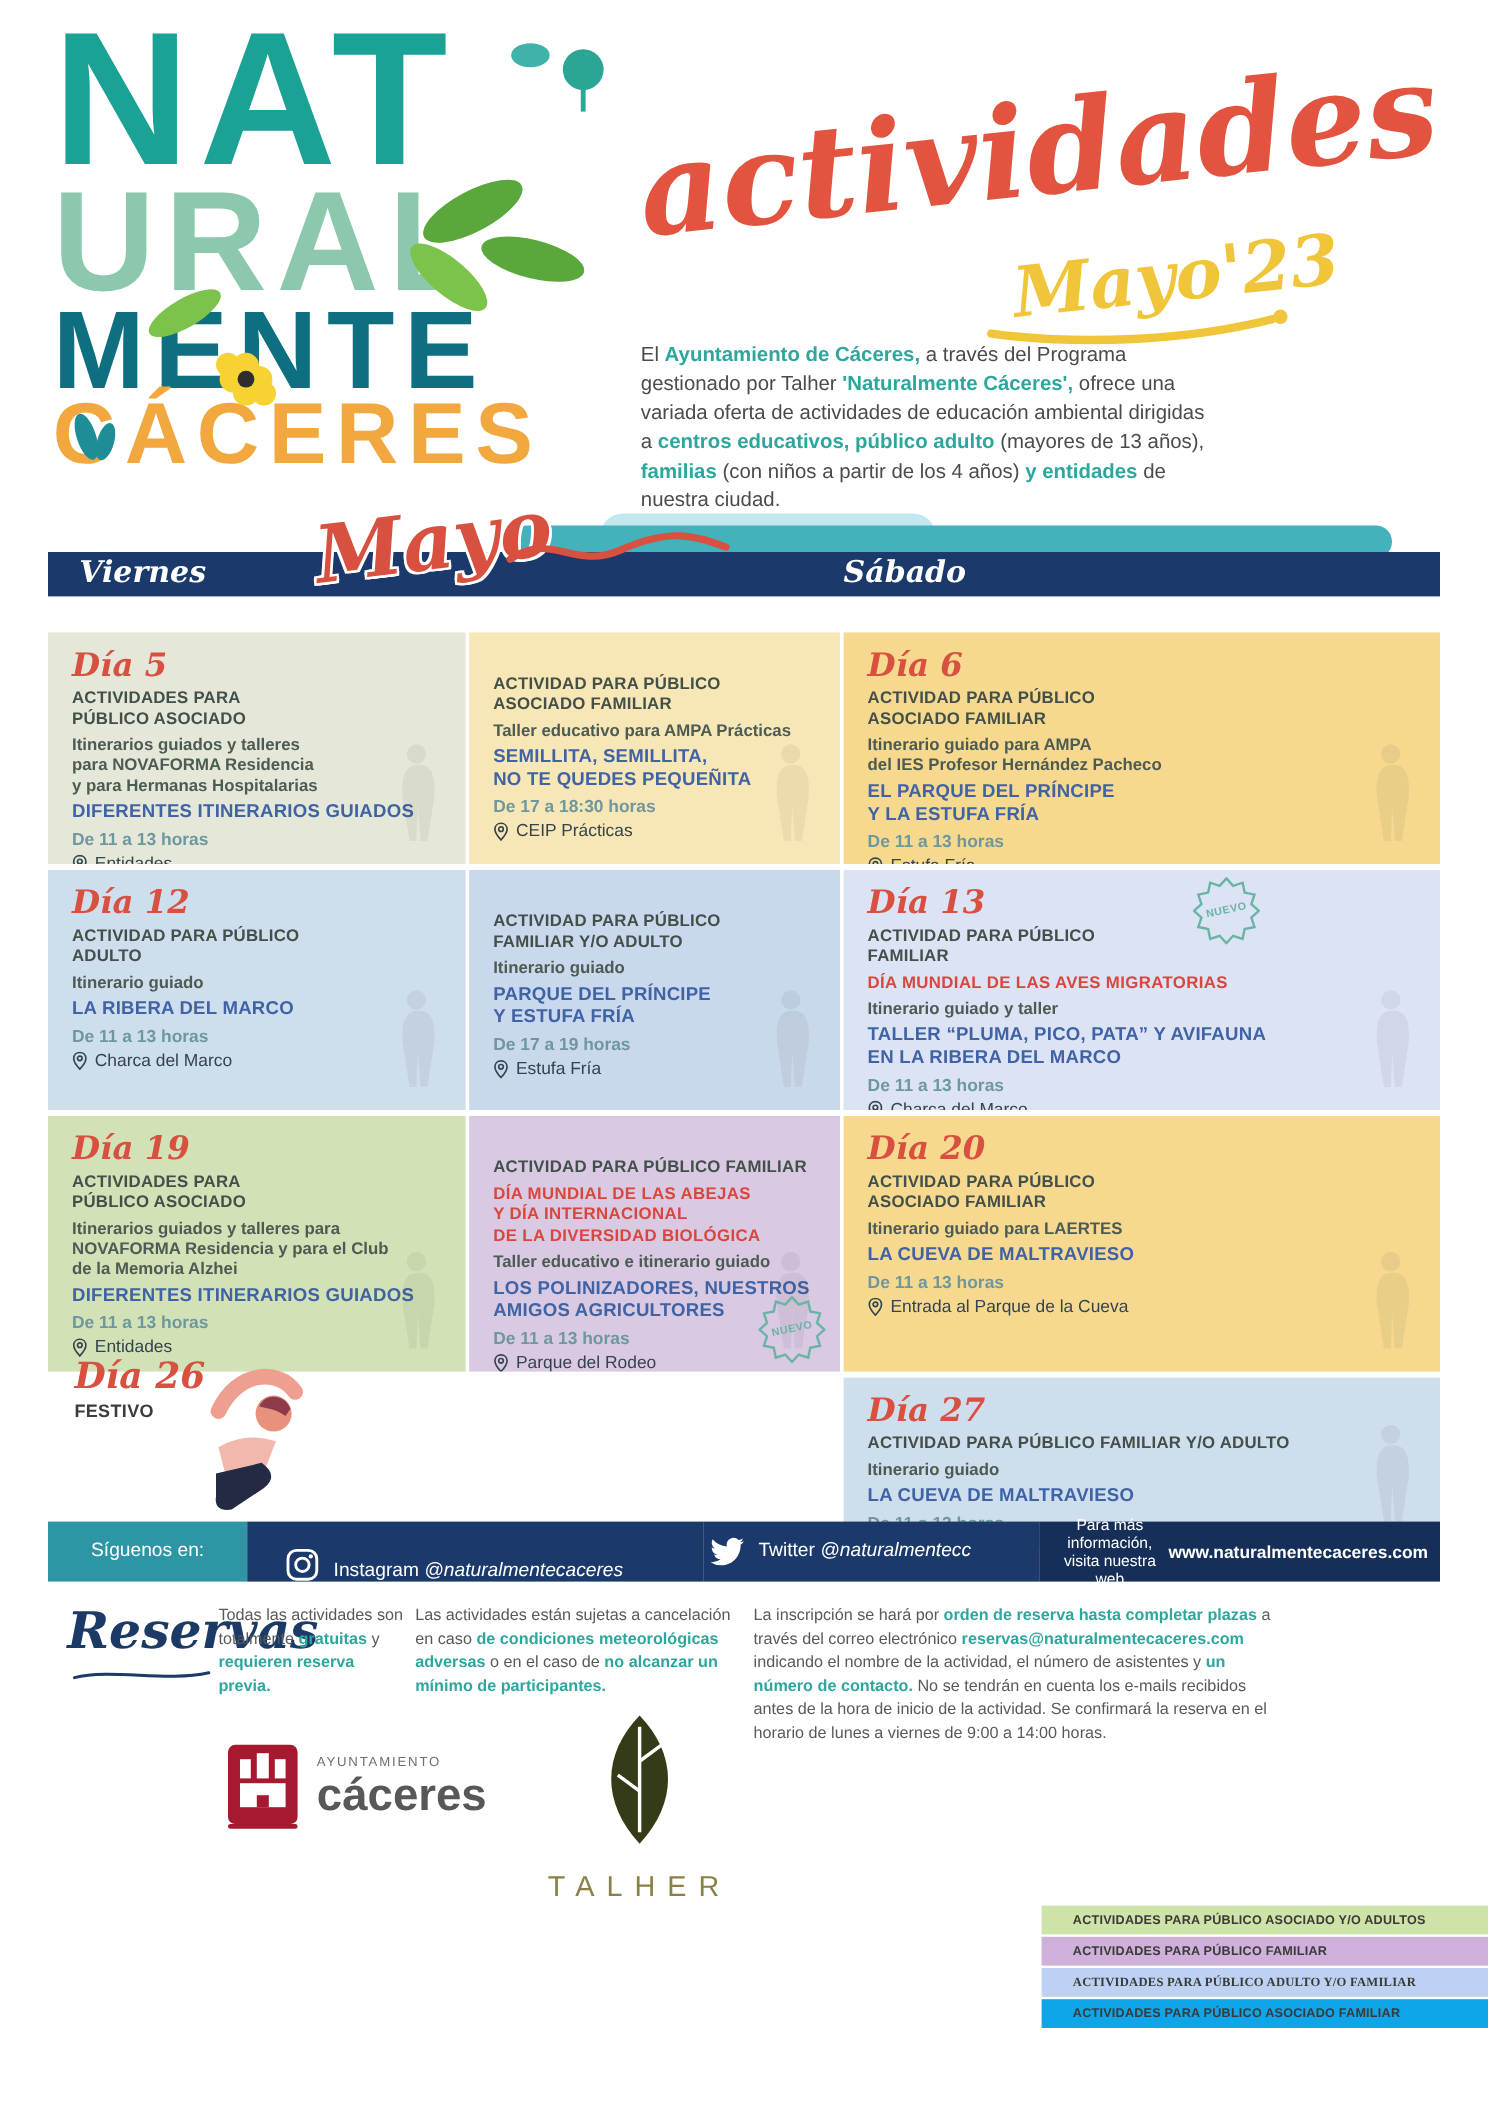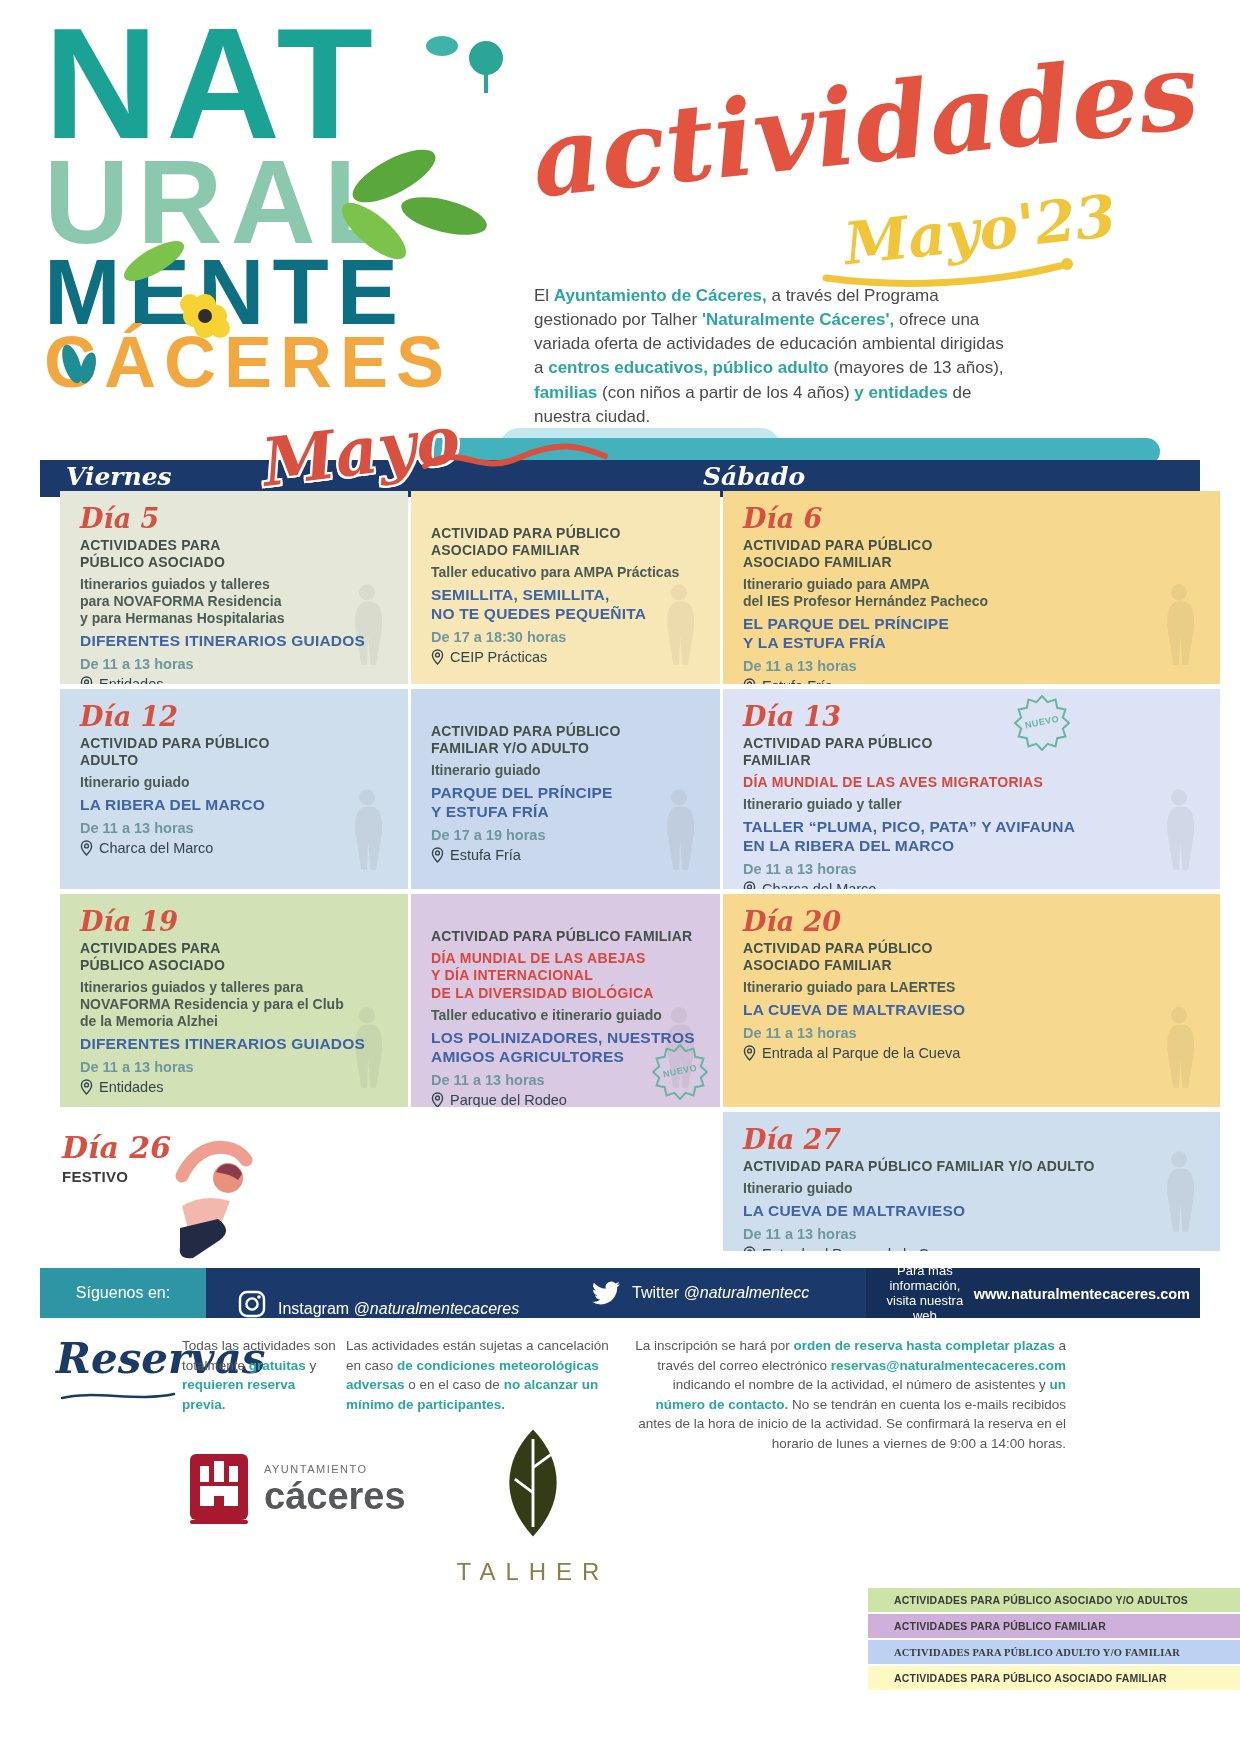--- a/index.html
+++ b/index.html
@@ -34,23 +34,23 @@
                border-radius:16px;}
   .daybar{position:absolute;left:40px;top:460px;width:1160px;height:37px;background:#1b3a6b;}
   .dayhead{position:absolute;top:2px;font-size:25px;color:#fff;}
   .vier{left:26px;} .sab{left:663px;}
   .mayo-script{position:absolute;left:262px;top:412px;font-size:66px;color:#d8503f;
     transform:rotate(-7deg);z-index:5;
     text-shadow:-2px 0 #fff,2px 0 #fff,0 -2px #fff,0 2px #fff,-2px -2px #fff,2px 2px #fff,-2px 2px #fff,2px -2px #fff;}
   .mayo-swirl{position:absolute;left:420px;top:438px;z-index:6;}
 
   
-  .grid{position:absolute;left:40px;top:491px;width:1160px;display:grid;
+  .grid{position:absolute;left:40px;top:527px;width:1160px;display:grid;
         grid-template-columns:348px 309px 497px;grid-template-rows:193px 200px 213px 139px;
-        gap:5px 3px;margin-left:20px;}
+        gap:5px 3px;}
   .card{position:relative;padding:12px 20px;box-sizing:border-box;overflow:hidden;}
   .card.noday{padding-top:34px;}
   .day{display:block;font-size:27px;color:#d8503f;margin:0 0 3px;}
   .cat{font-weight:bold;font-size:14px;color:#43504a;white-space:pre-line;line-height:1.22;
        margin:0 0 5px;letter-spacing:.2px;}
   .redt{font-weight:bold;font-size:14px;color:#d8473e;white-space:pre-line;line-height:1.23;
         margin:0 0 5px;letter-spacing:.3px;}
   .desc{font-weight:bold;font-size:14px;color:#4c5b53;white-space:pre-line;line-height:1.22;
         margin:0 0 5px;}
   .btitle{font-weight:bold;font-size:15.5px;color:#3f63a5;white-space:pre-line;line-height:1.22;
@@ -81,21 +81,21 @@
         justify-content:center;text-align:center;padding:0 10px;box-sizing:border-box;}
   .handle{font-style:italic;}
   .info1{font-size:13px;} .info2{font-size:14.5px;font-weight:bold;margin-top:2px;}
 
   
   .reservas-script{position:absolute;left:56px;top:1334px;font-size:42px;color:#1c3a66;}
   .reservas-flourish{position:absolute;left:58px;top:1388px;}
   .rcol{position:absolute;top:1336px;font-size:13.5px;line-height:1.45;color:#58595b;margin:0;}
   #rcol1{left:182px;width:154px;}
   #rcol2{left:346px;width:268px;}
-  #rcol3{left:628px;width:438px;text-align:right;}
+  #rcol3{left:628px;width:438px;}
 
   
   .ayto{position:absolute;left:188px;top:1452px;display:flex;align-items:center;gap:14px;}
   .ayto-small{font-size:11px;letter-spacing:1.5px;color:#6d6e71;}
   .ayto-big{font-size:38px;font-weight:bold;color:#57585a;line-height:1;margin-top:2px;}
   .talher{position:absolute;left:448px;top:1424px;width:170px;text-align:center;}
   .talher-text{font-size:24px;letter-spacing:10px;color:#8a8148;margin-top:12px;}
 
   
   .legend{position:absolute;left:868px;top:1588px;width:372px;}
@@ -454,16 +454,16 @@
       <path d="M45 14 L45 106" stroke="#fff" stroke-width="3"></path>
       <path d="M45 44 L64 30 M45 70 L26 56" stroke="#fff" stroke-width="3"></path>
     </svg>
     <div class="talher-text">TALHER</div>
   </div>
 
   <div class="legend" id="legend">
       <div class="legend-row" style="background: rgb(205, 227, 167);">ACTIVIDADES PARA PÚBLICO ASOCIADO Y/O ADULTOS</div>
       <div class="legend-row" style="background: rgb(207, 176, 218);">ACTIVIDADES PARA PÚBLICO FAMILIAR</div>
       <div class="legend-row" style="background: rgb(189, 210, 242); font-family: Liberation Serif, serif;">ACTIVIDADES PARA PÚBLICO ADULTO Y/O FAMILIAR</div>
-      <div class="legend-row" style="background: #fef9c3;">ACTIVIDADES PARA PÚBLICO ASOCIADO FAMILIAR</div>
+      <div class="legend-row" style="background: #0ea5e9;">ACTIVIDADES PARA PÚBLICO ASOCIADO FAMILIAR</div>
     </div>
 
 </div>
 
 </body></html>

